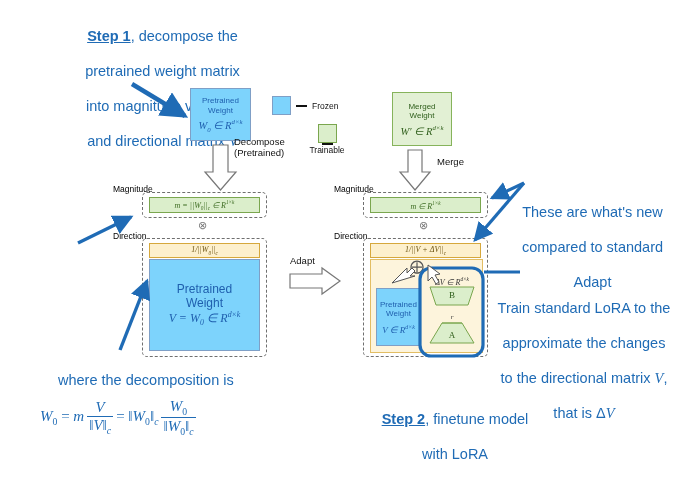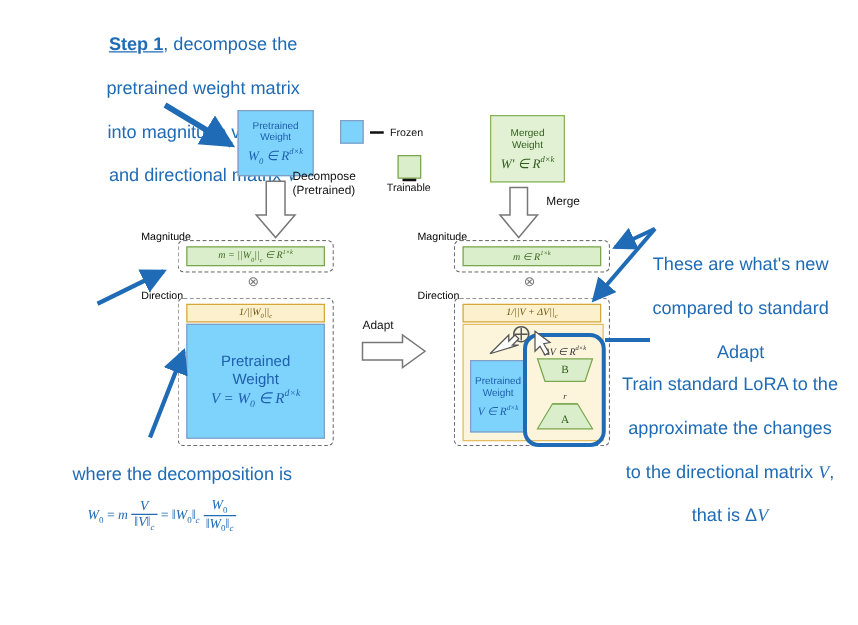--- a/index.html
+++ b/index.html
@@ -194,34 +194,38 @@
 
   <div class="abs ann" style="left:488px;top:282px;width:192px;text-align:center;">
     <span>Train standard LoRA to the</span><br>
     <span>approximate the changes</span><br>
     <span>to the directional matrix <span class="mathit">V</span>,</span><br>
     <span>that is Δ<span class="mathit">V</span></span>
   </div>
 
   <div class="abs ann" style="left:58px;top:372px;width:260px;">where the decomposition is</div>
 
-  <div class="abs eq" style="left:70px;top:398px;width:260px;font-size:11px;display:flex;align-items:center;text-align:right;">
+  <div class="abs eq" style="left:40px;top:398px;width:260px;font-size:15px;display:flex;align-items:center;text-align:right;">
     <span><i>W</i><sub>0</sub> = <i>m</i></span>
     <span class="frac">
       <span class="num"><i>V</i></span>
       <span class="den">‖<i>V</i>‖<sub><i>c</i></sub></span>
     </span>
     <span>= ‖<i>W</i><sub>0</sub>‖<sub><i>c</i></sub></span>
     <span class="frac">
       <span class="num"><i>W</i><sub>0</sub></span>
       <span class="den">‖<i>W</i><sub>0</sub>‖<sub><i>c</i></sub></span>
     </span>
   </div>
 
 
+  <div class="abs ann" style="left:355px;top:393px;width:200px;text-align:center;">
+    <span class="step">Step 2</span><span>, finetune model</span><br>
+    <span>with LoRA</span>
+  </div>
 
   <svg class="overlay" viewBox="0 0 686 500">
     <defs>
       <marker id="bluearrow" markerWidth="7" markerHeight="7" refX="5.2" refY="3" orient="auto">
         <path d="M0,0 L6,3 L0,6 z" fill="#1f6bb5"></path>
       </marker>
     </defs>
 
     <path d="M132,84 L185,116" stroke="#1f6bb5" stroke-width="4.5" fill="none" marker-end="url(#bluearrow)"></path>
 

